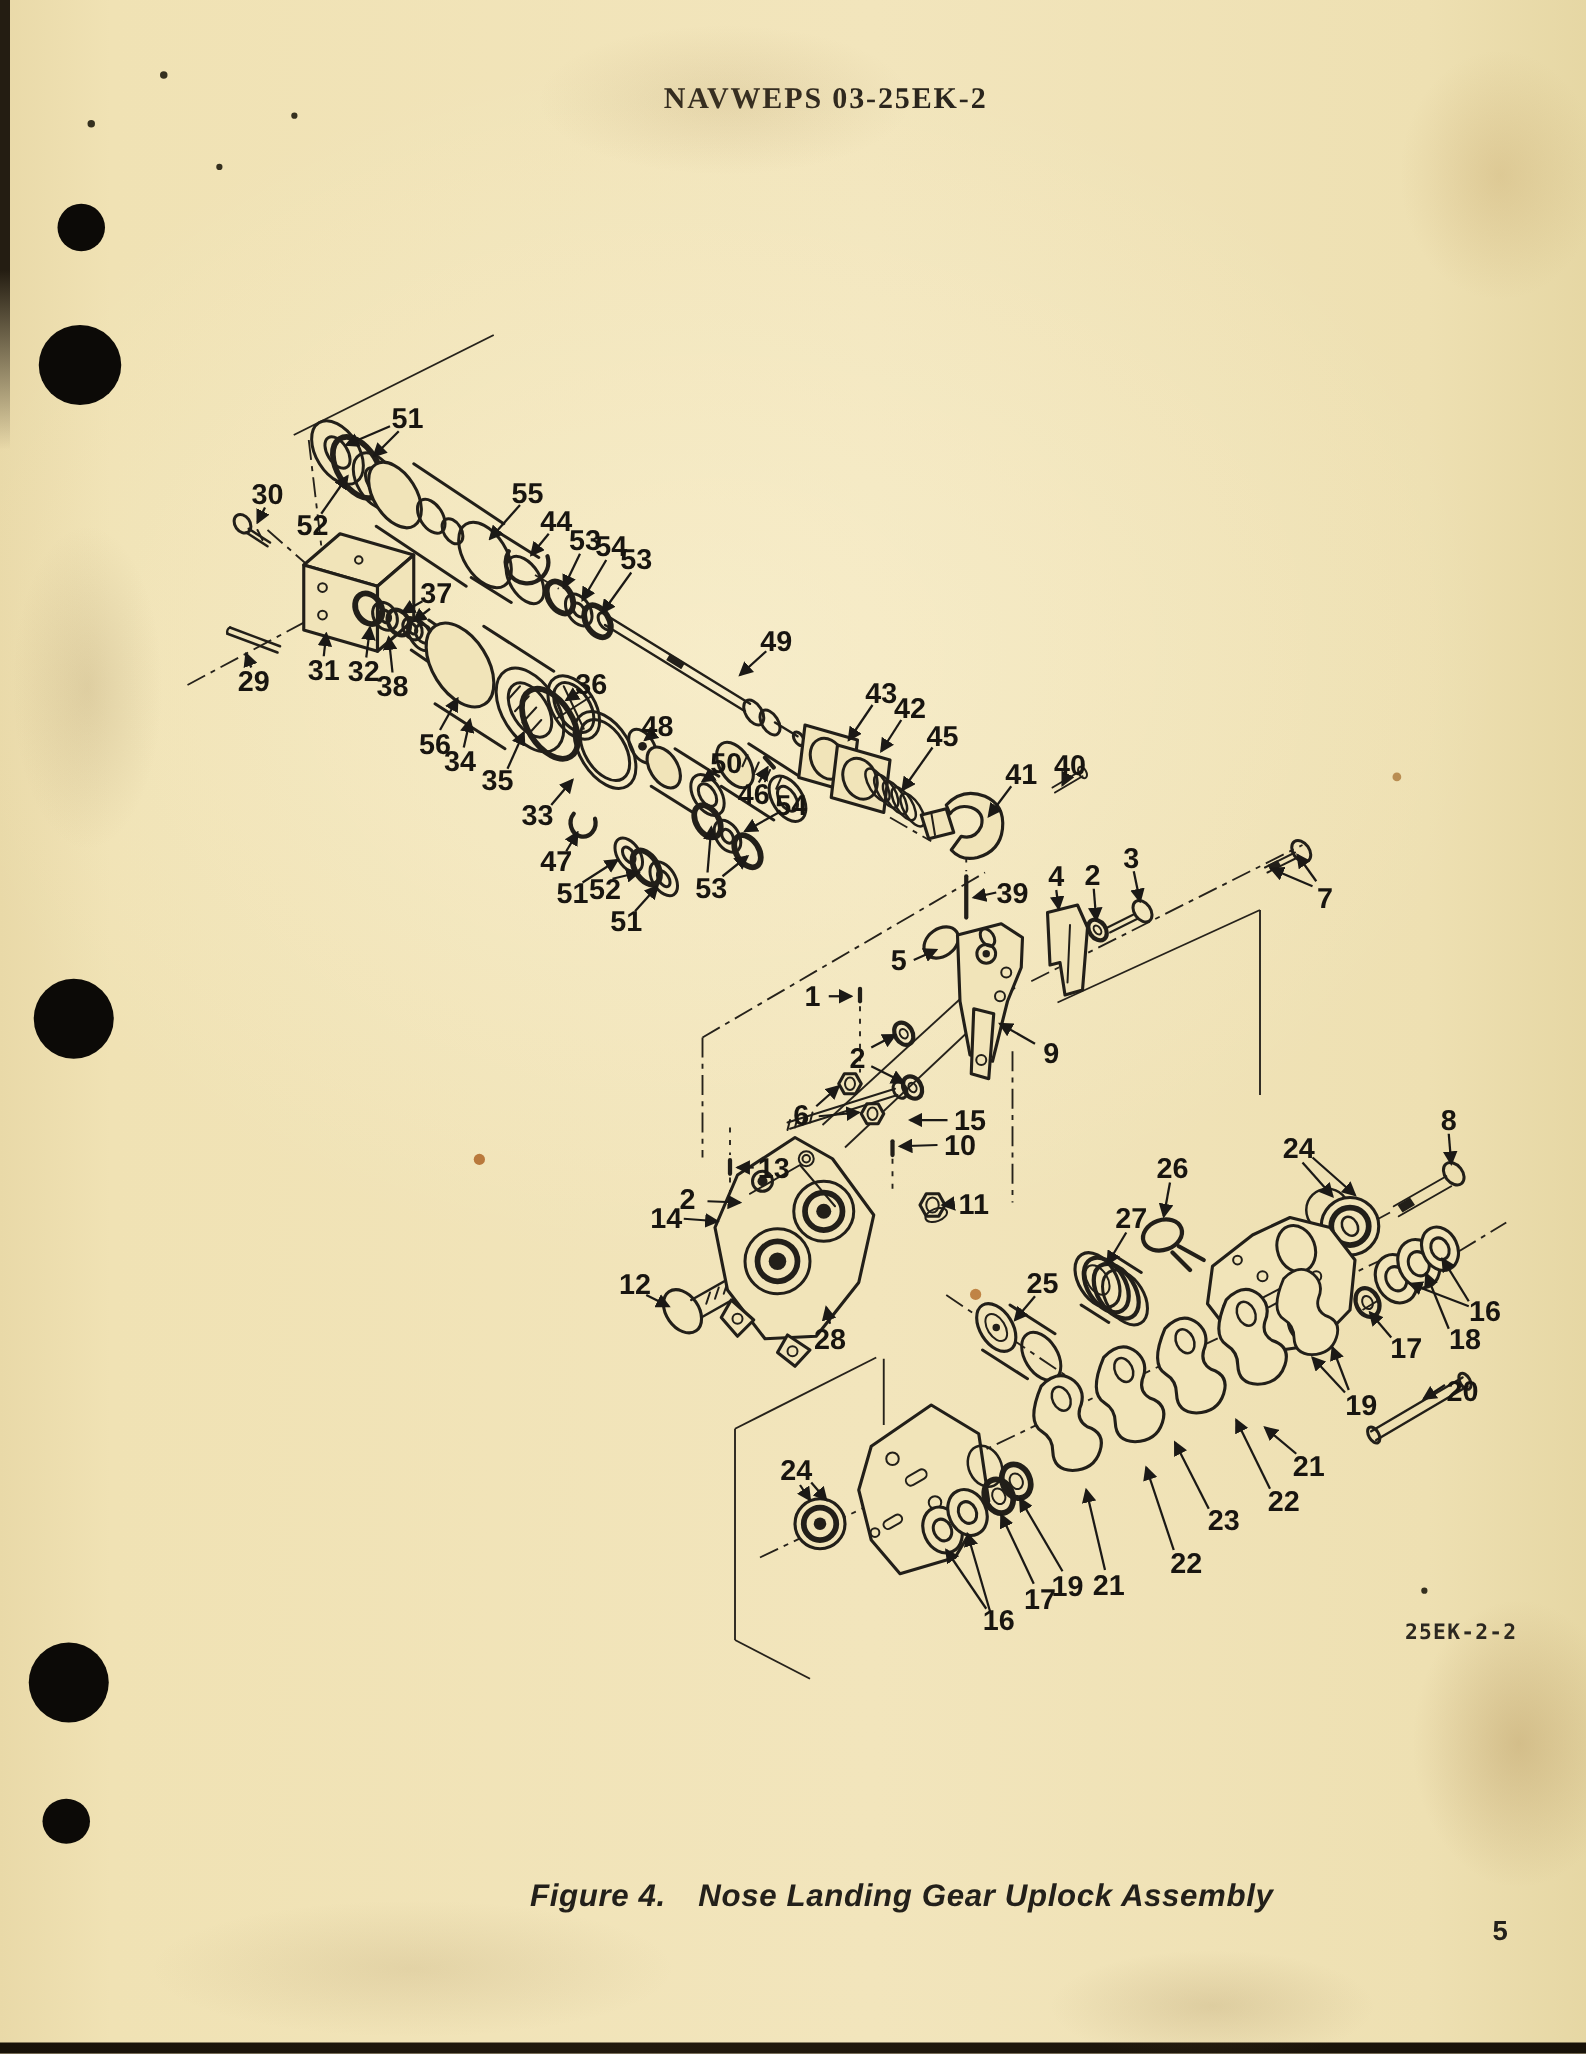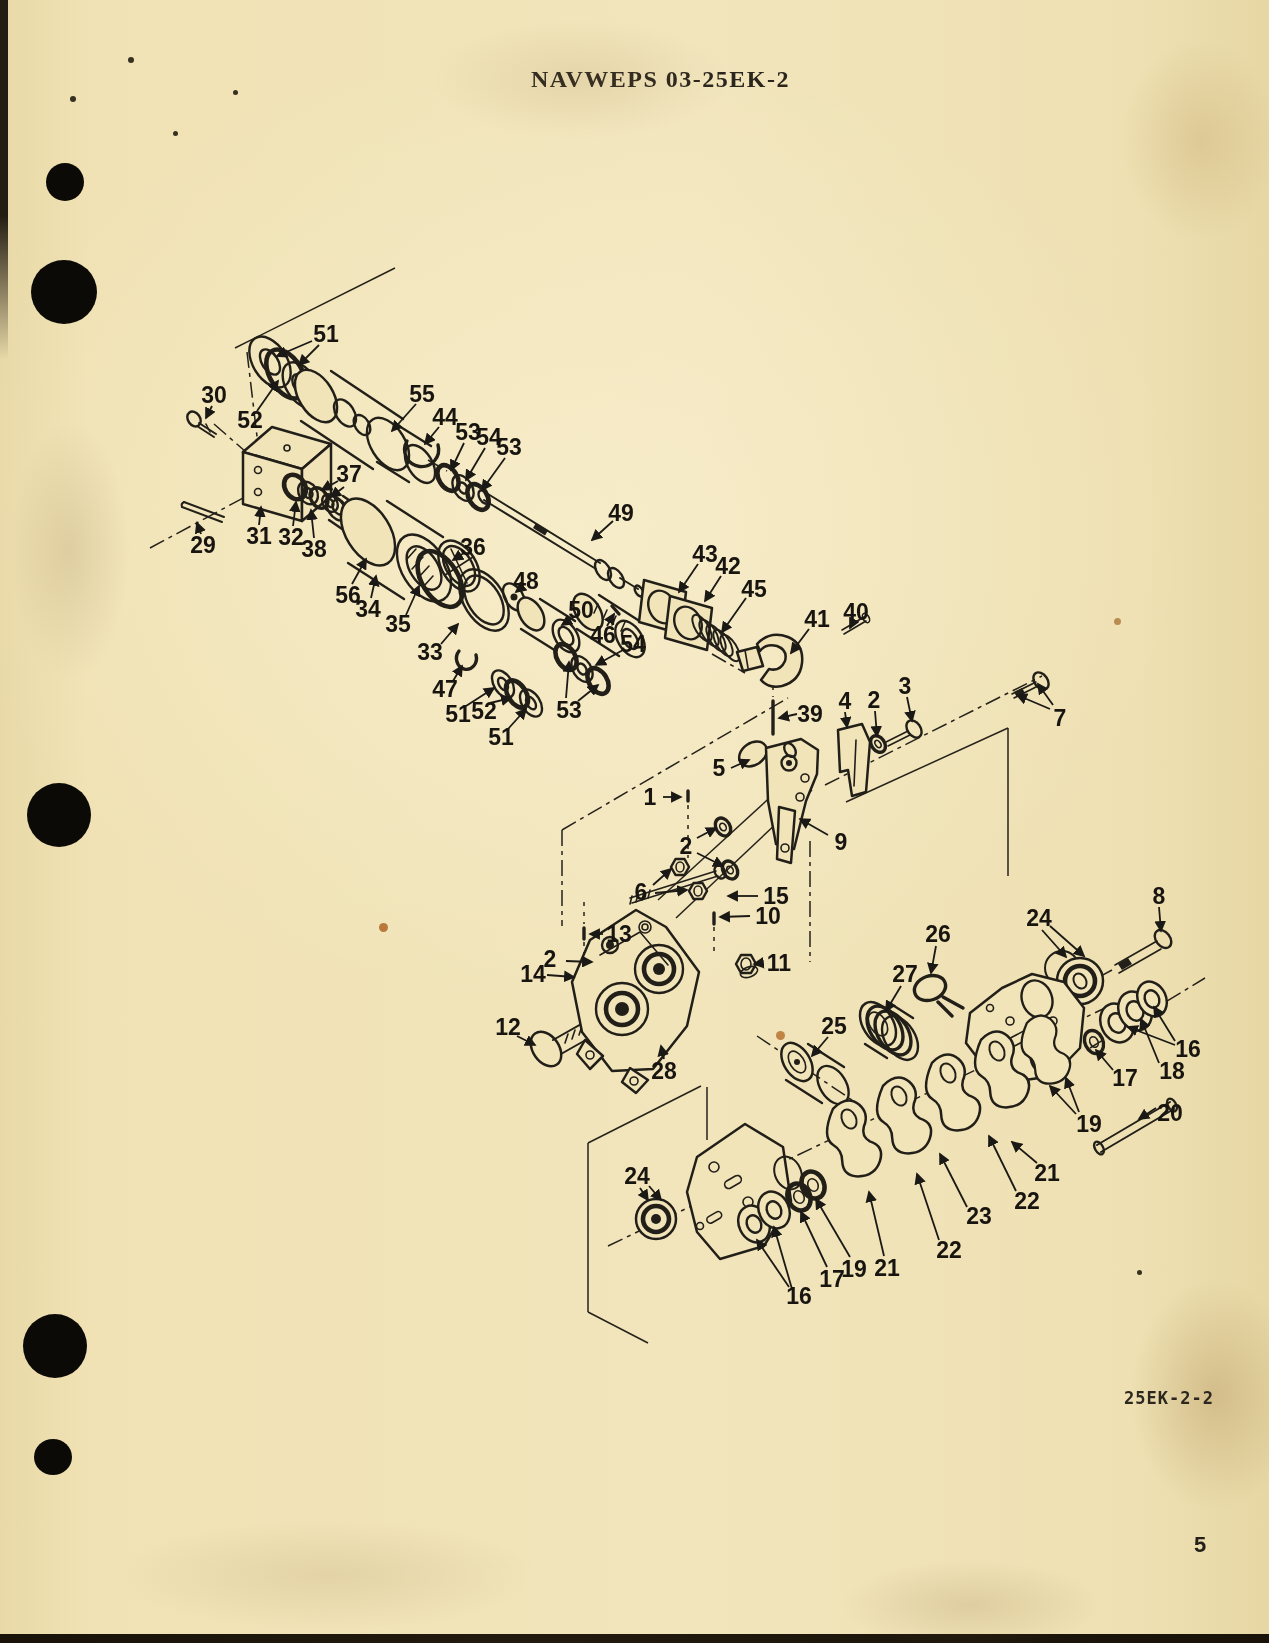--- a/index.html
+++ b/index.html
@@ -8,21 +8,21 @@
     background:
       radial-gradient(ellipse 900px 700px at 45% 32%, rgba(255,249,224,.38), rgba(255,249,224,0) 70%),
       linear-gradient(90deg,#e9d9a8 0%,#f0e2b4 7%,#f2e5bc 55%,#eee0b2 90%,#e6d7a4 100%);
   }
   .hdr{position:absolute;left:0;width:100%;text-align:center;top:66px;
     font-family:"Liberation Serif",serif;font-weight:bold;font-size:24px;
     letter-spacing:1.5px;color:#2a251d;transform:translateX(26px);}
   .caption{position:absolute;left:424px;top:1503px;font-style:italic;font-weight:bold;
     font-size:25px;color:#23201a;letter-spacing:.5px;}
   .caption .cap-label{margin-right:26px;}
-  .figid{position:absolute;left:1124px;top:1388px;font-family:"DejaVu Sans Mono",monospace;
+  .figid{position:absolute;left:1124px;top:1296px;font-family:"DejaVu Sans Mono",monospace;
     font-weight:bold;font-size:17px;color:#2c2820;letter-spacing:1px;}
   .pgnum{position:absolute;left:1194px;top:1532px;font-weight:bold;font-size:22px;color:#23201a;}
   .hole{position:absolute;background:#0c0a07;border-radius:50%;}
   .edge-left{position:absolute;left:0;top:0;width:8px;height:360px;
     background:linear-gradient(180deg,#241d12 0%,#241d12 60%,rgba(36,29,18,0) 100%);}
   .edge-bottom{position:absolute;left:0;bottom:0;width:100%;height:9px;
     background:linear-gradient(90deg,#181209 0%,#221a0e 40%,#181209 100%);}
   .stain{position:absolute;border-radius:50%;pointer-events:none;}
   .dot{position:absolute;border-radius:50%;background:#35301f;}
   svg.diagram{position:absolute;left:0;top:0;}
@@ -541,14 +541,17 @@
   <div class="dot" style="left:128px;top:57px;width:6px;height:6px;"></div>
   <div class="dot" style="left:70px;top:96px;width:6px;height:6px;"></div>
   <div class="dot" style="left:233px;top:90px;width:5px;height:5px;"></div>
   <div class="dot" style="left:173px;top:131px;width:5px;height:5px;"></div>
   <div class="dot" style="left:379px;top:923px;width:9px;height:9px;background:#b9793c;"></div>
   <div class="dot" style="left:776px;top:1031px;width:9px;height:9px;background:#c08445;"></div>
   <div class="dot" style="left:1114px;top:618px;width:7px;height:7px;background:#b98d52;"></div>
   <div class="dot" style="left:1137px;top:1270px;width:5px;height:5px;"></div>
 
   <div class="figid">25EK-2-2</div>
+  <div class="caption">
+    <span class="cap-label">Figure 4.</span><span>Nose Landing Gear Uplock Assembly</span>
+  </div>
   <div class="pgnum">5</div>
 </div>
 
 </body></html>

